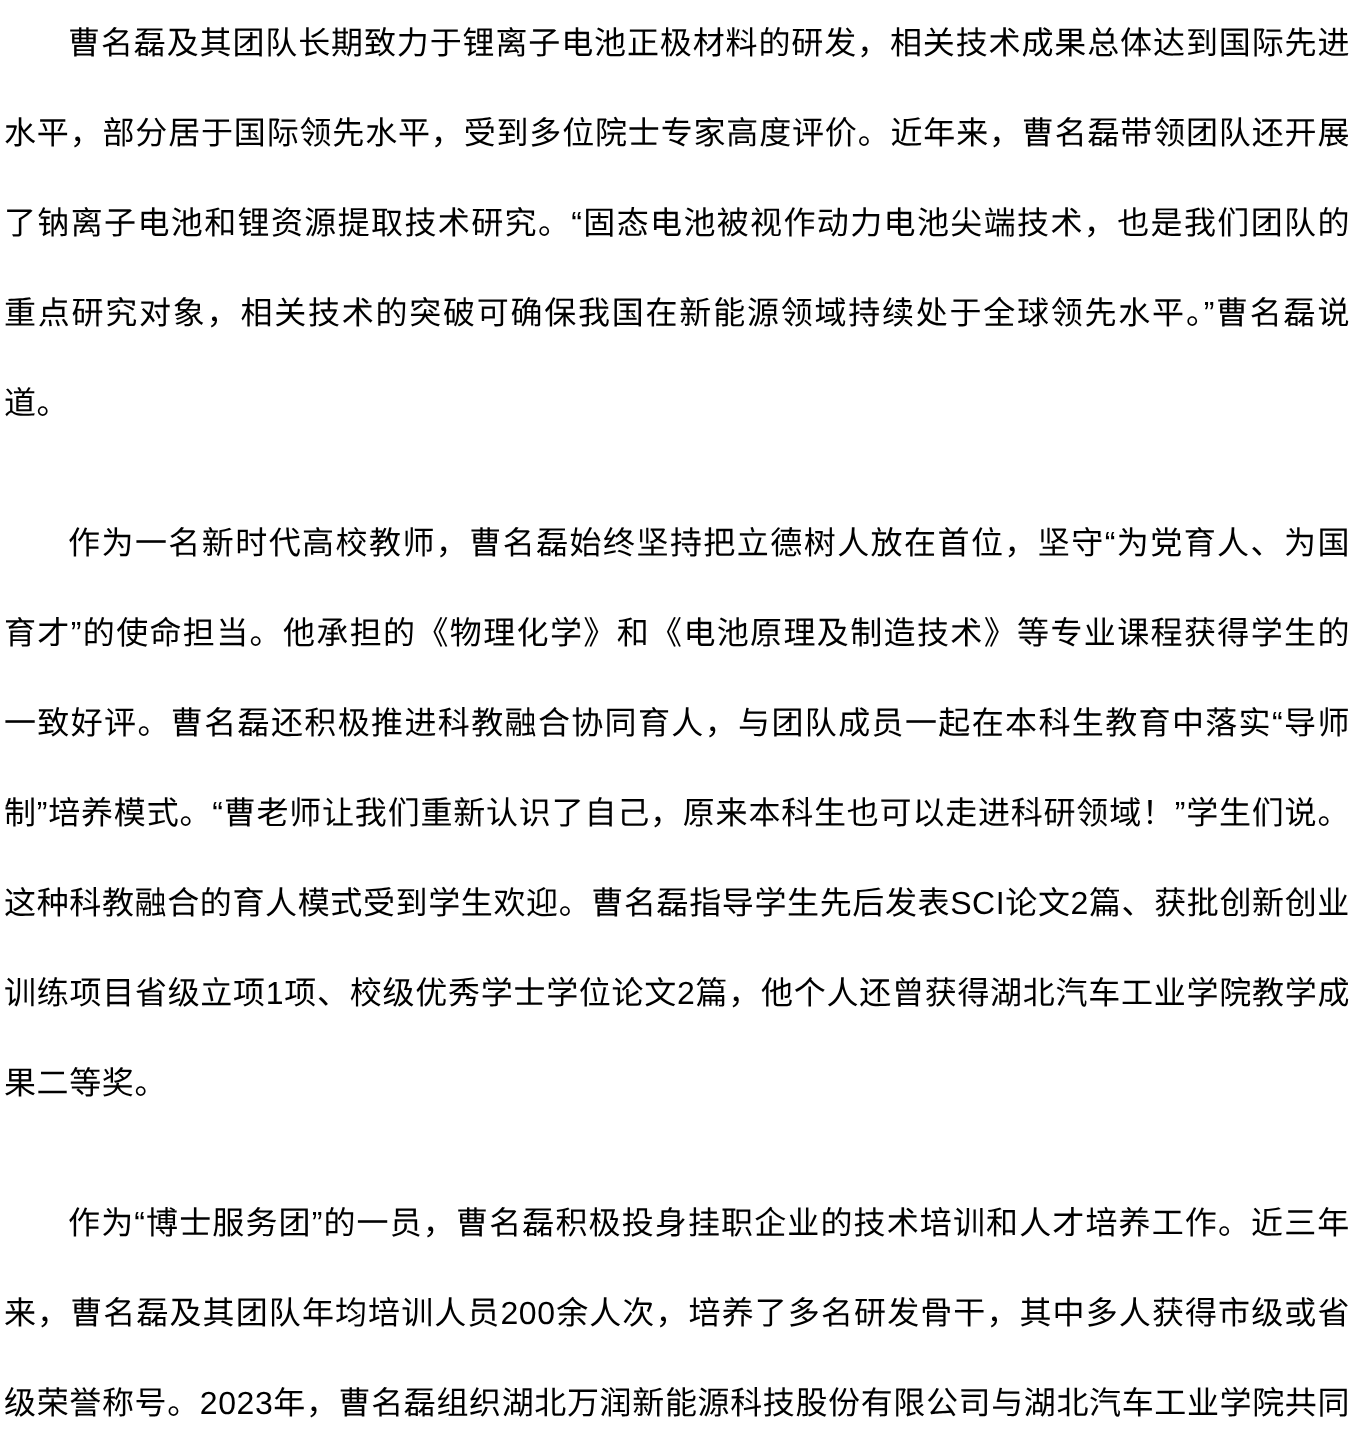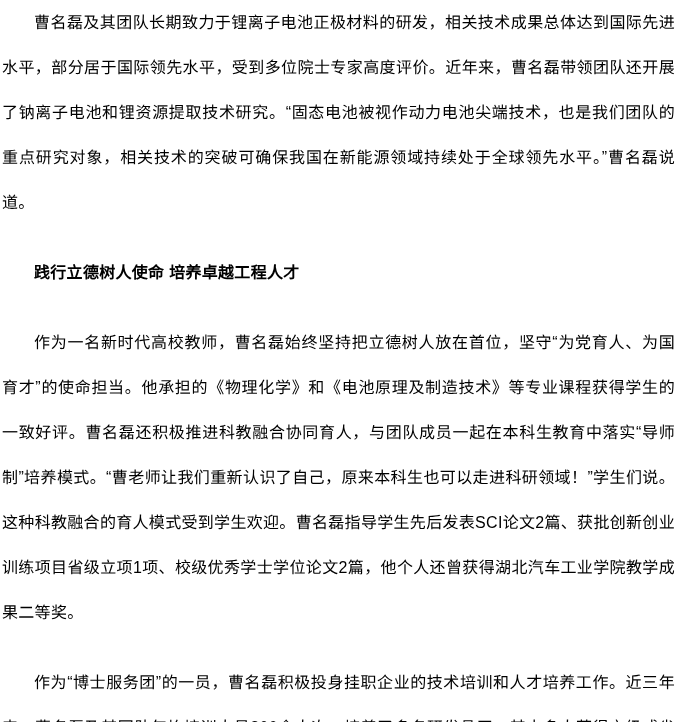--- a/index.html
+++ b/index.html
@@ -37,19 +37,18 @@
     .article-heading:last-child {
       margin-bottom: 0;
     }
   </style>
 </head>
 <body>
 
 <div class="article-page">
   <p class="article-para">曹名磊及其团队长期致力于锂离子电池正极材料的研发，相关技术成果总体达到国际先进水平，部分居于国际领先水平，受到多位院士专家高度评价。近年来，曹名磊带领团队还开展了钠离子电池和锂资源提取技术研究。“固态电池被视作动力电池尖端技术，也是我们团队的重点研究对象，相关技术的突破可确保我国在新能源领域持续处于全球领先水平。”曹名磊说道。</p>
 
-  <p class="article-heading">践行立德树人使命 培养卓越工程人才</p>
 
   <p class="article-para">作为一名新时代高校教师，曹名磊始终坚持把立德树人放在首位，坚守“为党育人、为国育才”的使命担当。他承担的《物理化学》和《电池原理及制造技术》等专业课程获得学生的一致好评。曹名磊还积极推进科教融合协同育人，与团队成员一起在本科生教育中落实“导师制”培养模式。“曹老师让我们重新认识了自己，原来本科生也可以走进科研领域！”学生们说。这种科教融合的育人模式受到学生欢迎。曹名磊指导学生先后发表SCI论文2篇、获批创新创业训练项目省级立项1项、校级优秀学士学位论文2篇，他个人还曾获得湖北汽车工业学院教学成果二等奖。</p>
 
   <p class="article-para">作为“博士服务团”的一员，曹名磊积极投身挂职企业的技术培训和人才培养工作。近三年来，曹名磊及其团队年均培训人员200余人次，培养了多名研发骨干，其中多人获得市级或省级荣誉称号。2023年，曹名磊组织湖北万润新能源科技股份有限公司与湖北汽车工业学院共同申报由省委组织部和省教育厅等7部门发布的湖北省卓越工程师校企联合培养项目，成为首批获得批准的39个项目之一。该项目的实施，能有效激活校企“双导师”作用，创新人才培养新模式，为行业输送具有突出技术创新能力和善于解决复杂工程问题的卓越工程师。</p>
 
 </div>
 
 </body></html>

